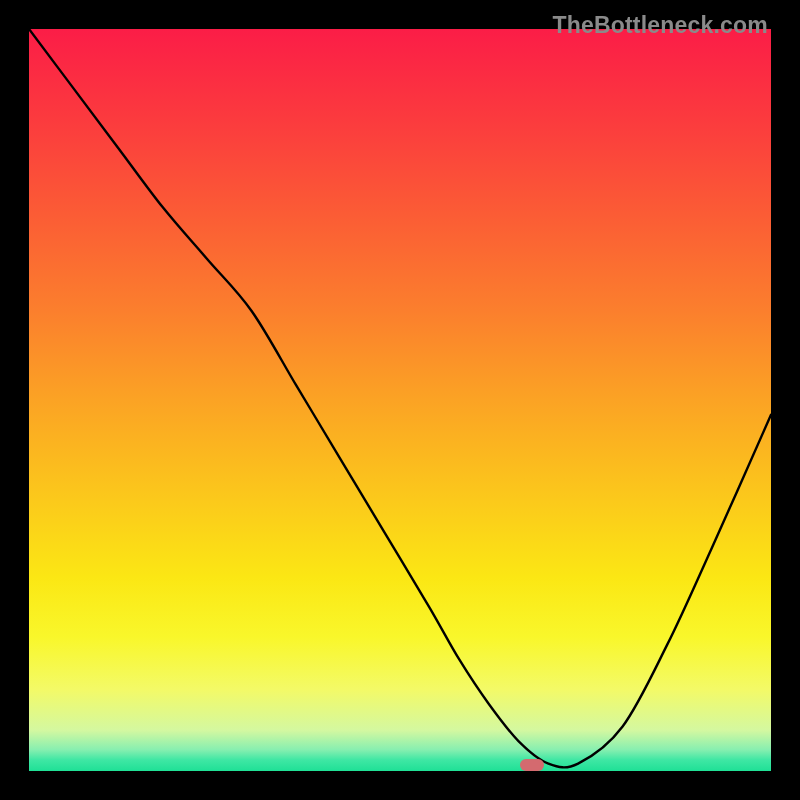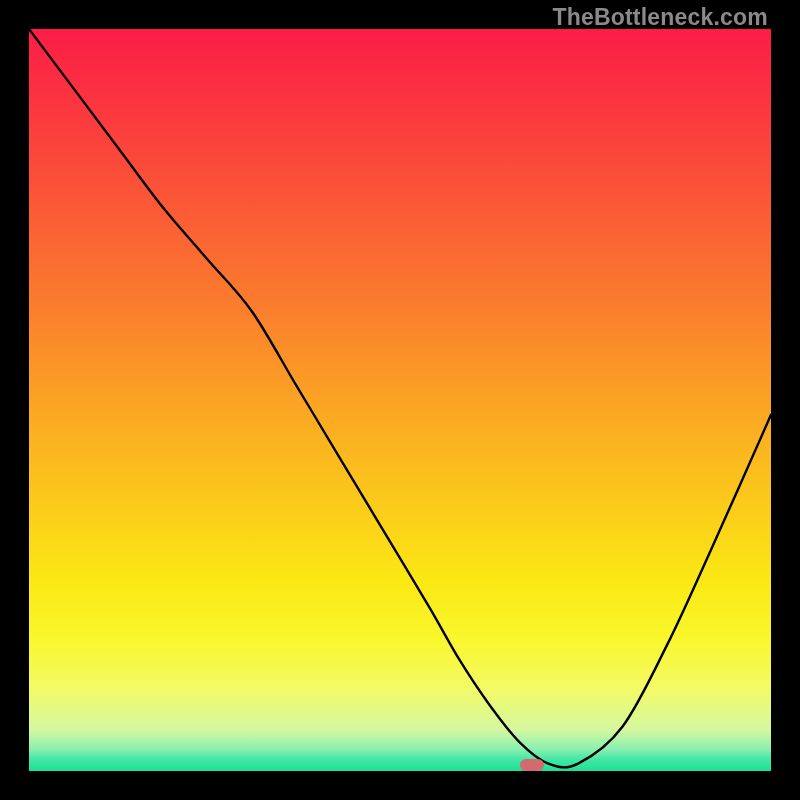--- a/index.html
+++ b/index.html
@@ -27,21 +27,21 @@
   }
   .curve {
     position: absolute;
     left: 0;
     top: 0;
     width: 742px;
     height: 742px;
   }
   .watermark {
     position: absolute;
-    top: 4px;
+    top: 12px;
     right: 32px;
     font-family: Arial, Helvetica, sans-serif;
     font-size: 23px;
     font-weight: 600;
     color: #8a8a8a;
     letter-spacing: 0.2px;
   }
   .marker {
     position: absolute;
     width: 24px;

